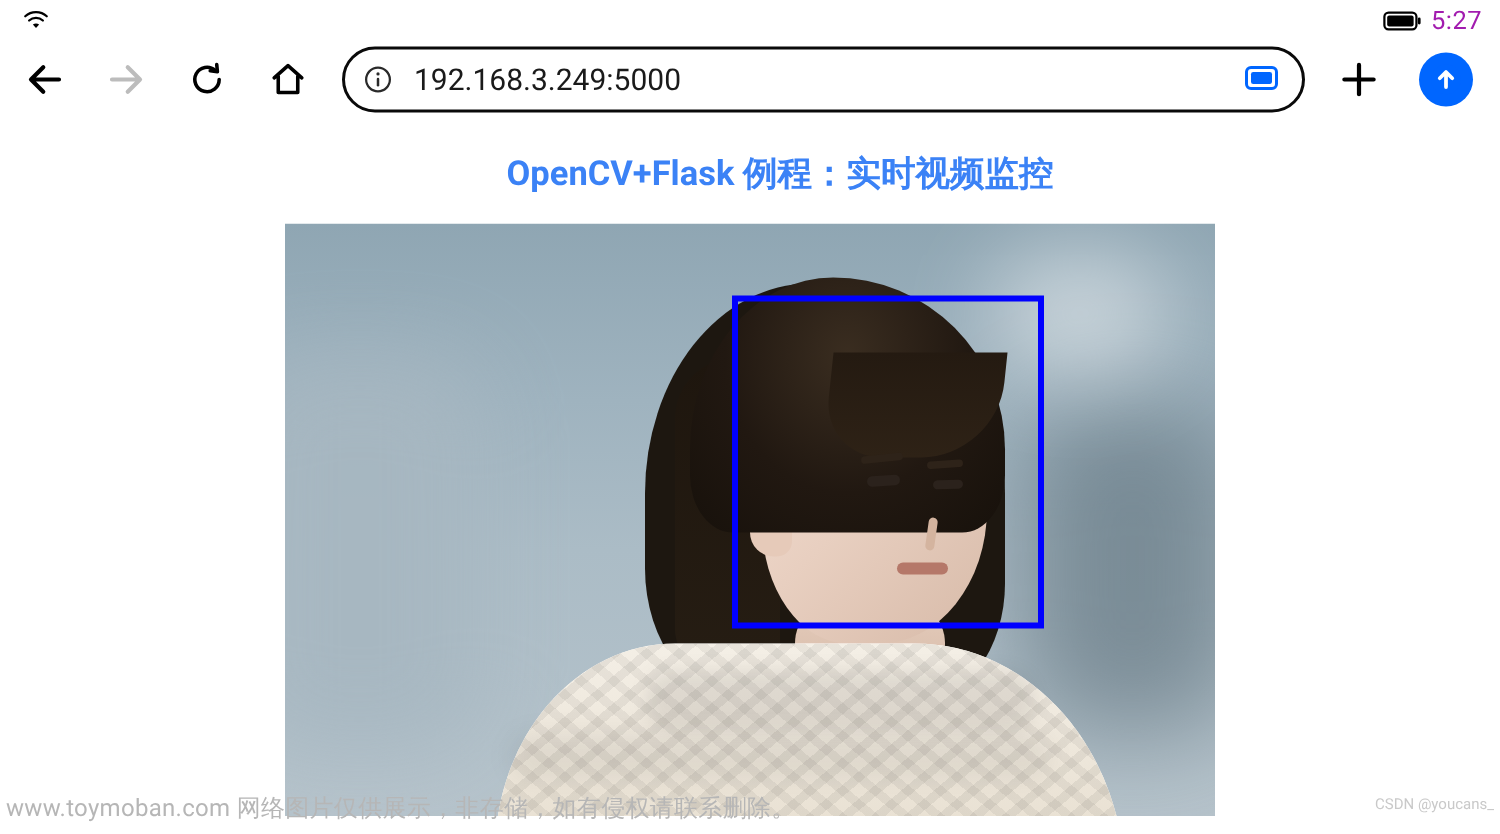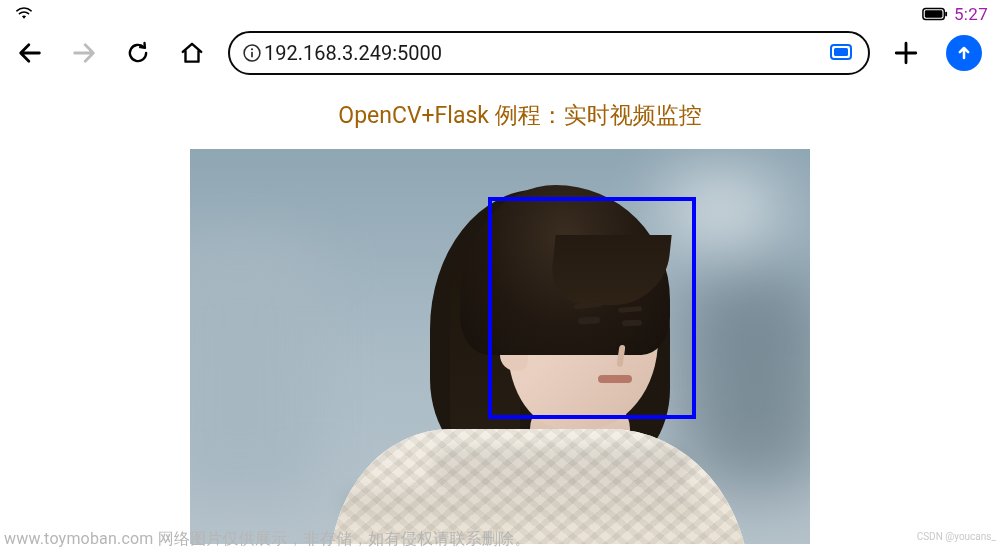--- a/index.html
+++ b/index.html
@@ -52,21 +52,21 @@
     .nav-btn.disabled { color: #b0b0b0; }
     
     .url-bar {
       flex: 1;
       height: 44px;
       border: 2px solid #0a0a0a;
       border-radius: 22px;
       display: flex;
       align-items: center;
       padding: 0 14px 0 12px;
-      gap: 2px;
+      gap: 14px;
       background: #fff;
     }
     .url-info { width: 20px; height: 20px; display: flex; align-items: center; justify-content: center; }
     .url-text { flex: 1; font-size: 20px; color: #1a1a1a; }
     .device-indicator {
       width: 26px; height: 20px;
       display: flex; align-items: center; justify-content: center;
     }
     
     .right-actions { display: flex; align-items: center; gap: 22px; }
@@ -79,22 +79,22 @@
       border: none; cursor: pointer;
     }
     
     
     .page-content {
       position: relative;
       text-align: center;
     }
     .page-title {
       font-size: 23px;
-      font-weight: 400;
-      color: #a16207;
+      font-weight: 700;
+      color: #3b82f6;
       margin: 16px 0 18px 0;
       padding-left: 40px;
     }
     
     .video-container {
       margin: 0 auto;
       width: 620px;
       position: relative;
     }
     

